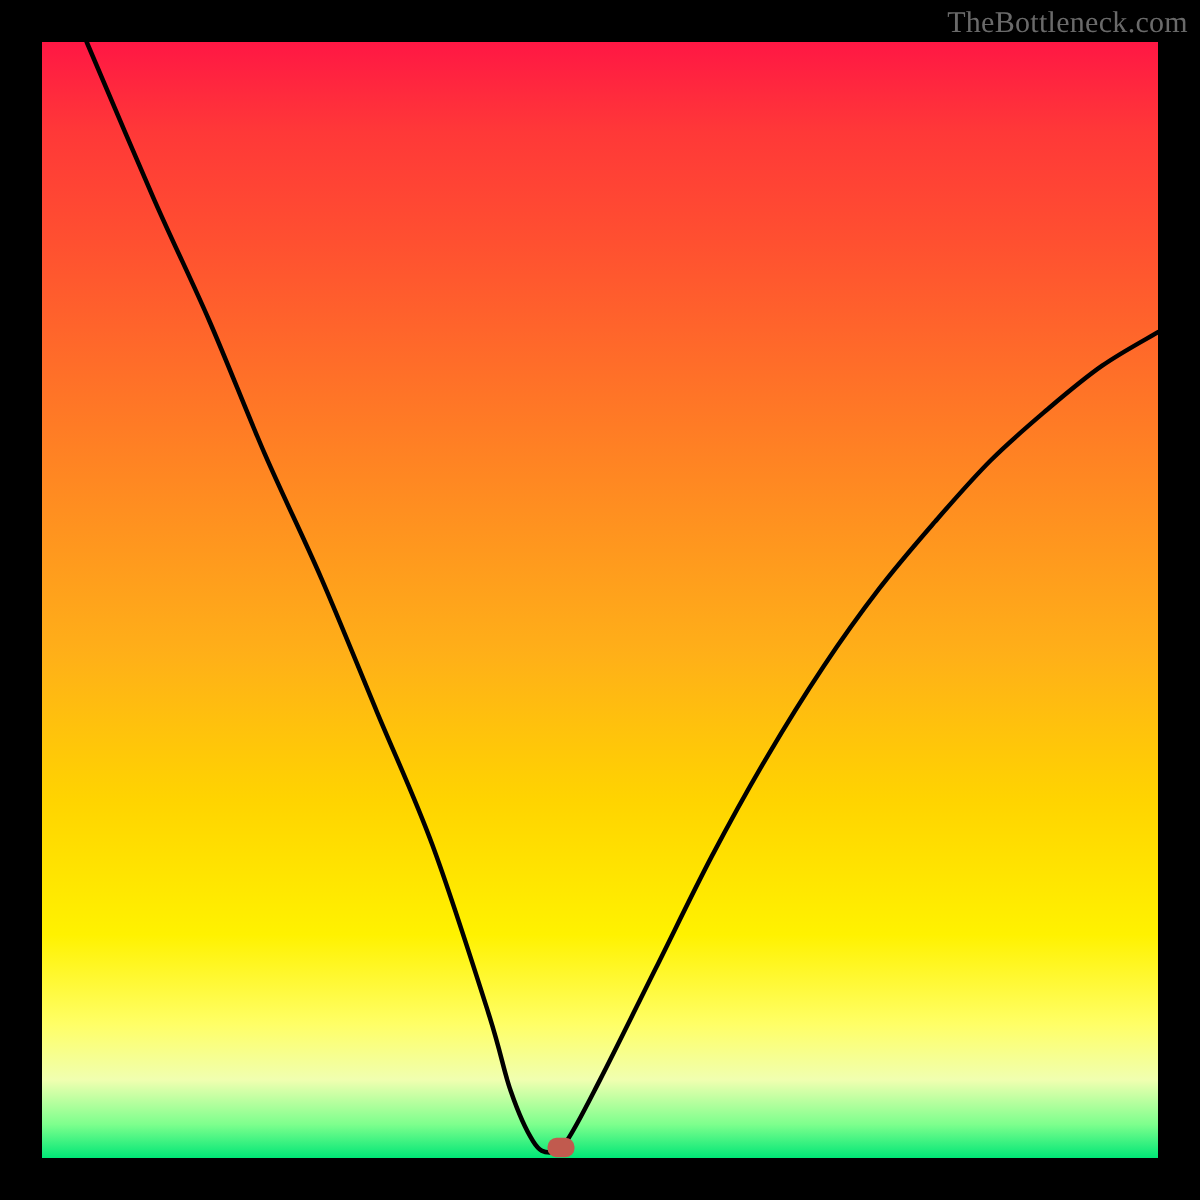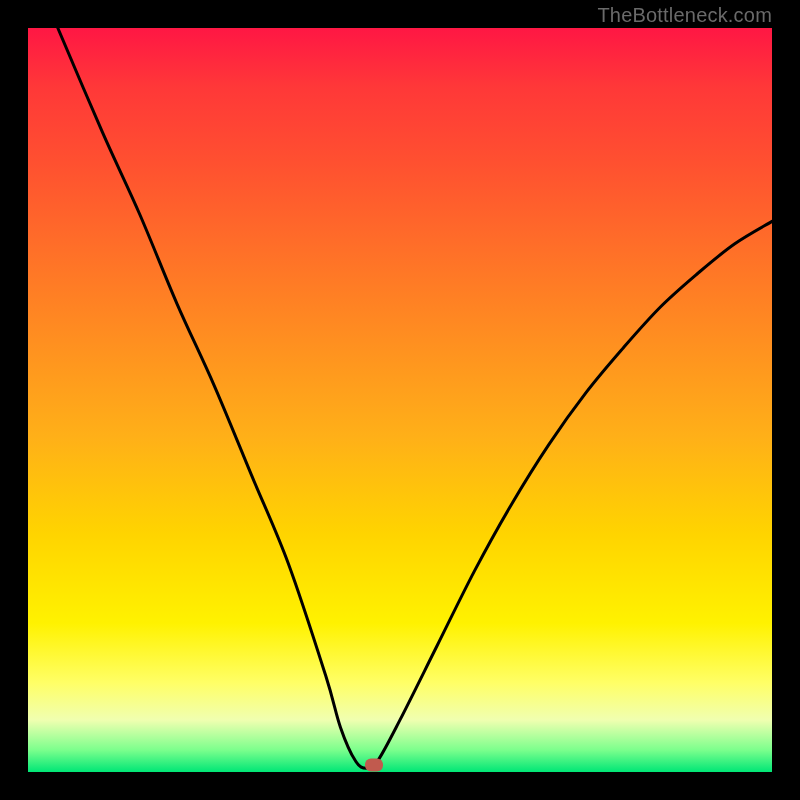--- a/index.html
+++ b/index.html
@@ -27,22 +27,22 @@
       #fff200 80%,
       #ffff66 88%,
       #f0ffb0 93%,
       #7dff8d 97%,
       #00e676 100%
     );
   }
   .watermark {
     position: absolute;
     top: 4px;
-    right: 28px;
-    font-family: Liberation Sans, sans-serif;
+    right: 8px;
+    font-family: Liberation Serif, serif;
     font-size: 20px;
     color: #6a6a6a;
     font-weight: 500;
     letter-spacing: 0.2px;
   }
   .curve-svg {
     position: absolute;
     left: 0;
     top: 0;
     width: 100%;

